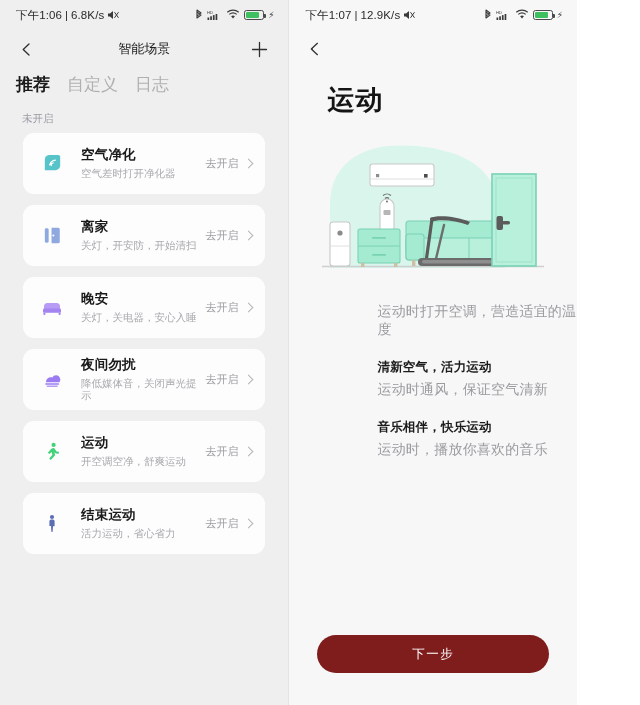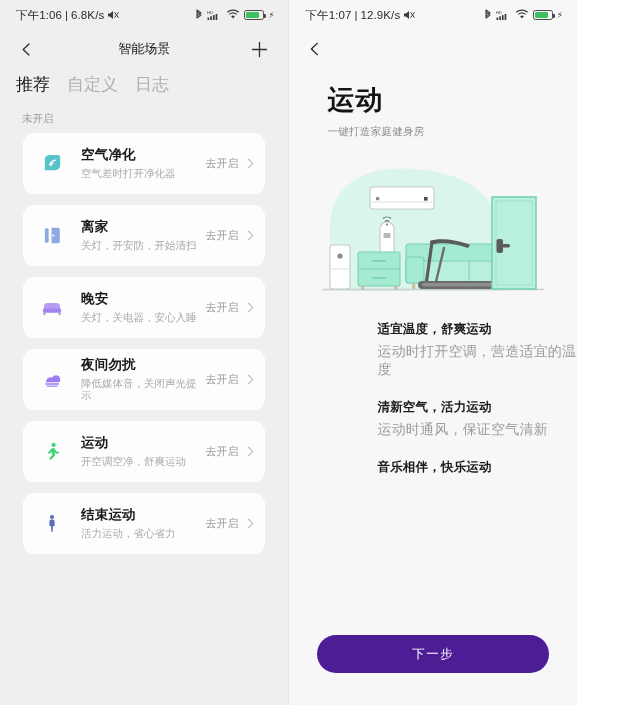--- a/index.html
+++ b/index.html
@@ -74,21 +74,21 @@
   }
   .spacer { flex: 1; }
 
   
   .tabs {
     flex: 0 0 34px; height: 34px;
     display: flex; align-items: center; gap: 17px;
     padding: 0 16px 2px 16px;
   }
   .tab { font-size: 17px; color: #b0b0b0; cursor: pointer; line-height: 1; }
-  .tab.active { color: #1b1b1b; font-weight: normal; }
+  .tab.active { color: #1b1b1b; font-weight: bold; }
 
   
   .section-label {
     font-size: 10.5px; color: #9a9aa4;
     padding: 10px 0 7px 22px;
   }
 
   
   .scene-list {
     flex: 1 1 auto; padding: 0 23px;
@@ -159,21 +159,21 @@
   }
   .f-desc {
     font-size: 14px; color: #9b9ba0; margin-top: 5px; letter-spacing: .2px;
   }
 
   .r-bottom {
     margin-top: auto; padding: 0 28px 32px 28px;
   }
   .next-btn {
     height: 38px; width: 100%;
-    background: #4c1d95; border-radius: 19px;
+    background: #7f1d1d; border-radius: 19px;
     display: flex; align-items: center; justify-content: center;
     color: #ffffff; font-size: 12.5px; letter-spacing: 1.5px;
     border: none; cursor: pointer;
     font-family: "Liberation Sans", sans-serif;
   }
 </style>
 </head>
 <body>
 
 <div class="screens">
@@ -386,21 +386,20 @@
     <div class="r-appbar">
       <div class="iconbtn">
         <svg width="19" height="16" viewBox="0 0 19 16">
           <path d="M8.4 2.3L2.3 8l6.1 5.7M2.3 8h1" stroke="#2f2f2f" stroke-width="1.25" fill="none" stroke-linecap="round" stroke-linejoin="round"></path>
         </svg>
       </div>
     </div>
 
     <div class="r-head">
       <div class="r-title">运动</div>
-      <div class="r-sub">一键打造家庭健身房</div>
     </div>
 
     <div class="illus-wrap">
       <svg width="250" height="150" viewBox="0 0 250 150">
 
         <path d="M22 142V78c0-33 23-55 59-58 24-2 44 1 63 7 27 9 43 26 48 53l5 62z" fill="#d9f5ec"></path>
 
         <line x1="14" y1="140.5" x2="236" y2="140.5" stroke="#cfcfcf" stroke-width="1.3"></line>
 
         <rect x="62" y="38" width="64" height="22" rx="2.5" fill="#ffffff" stroke="#c9c9c9" stroke-width="1.1"></rect>
@@ -441,29 +440,29 @@
 
         <rect x="184" y="48" width="44" height="92" fill="#b8f0dc" stroke="#7ad2b4" stroke-width="1.6"></rect>
         <rect x="188" y="52" width="36" height="84" fill="#b8f0dc" stroke="#9be0c8" stroke-width="0.9"></rect>
         <rect x="188.5" y="90" width="6.5" height="14" rx="2" fill="#5b5b5b"></rect>
         <rect x="194" y="95" width="8" height="3.4" rx="1.6" fill="#5b5b5b"></rect>
       </svg>
     </div>
 
     <div class="features">
       <div class="feature">
-        <div class="f-title">适宜温度，舒爽运动</div>
         <div class="f-desc">运动时打开空调，营造适宜的温度</div>
       </div>
       <div class="feature">
         <div class="f-title">清新空气，活力运动</div>
         <div class="f-desc">运动时通风，保证空气清新</div>
       </div>
       <div class="feature">
         <div class="f-title">音乐相伴，快乐运动</div>
+        <div class="f-desc">运动时，播放你喜欢的音乐</div>
       </div>
     </div>
 
     <div class="r-bottom">
       <button class="next-btn">下一步</button>
     </div>
   </div>
 
 </div>
 

